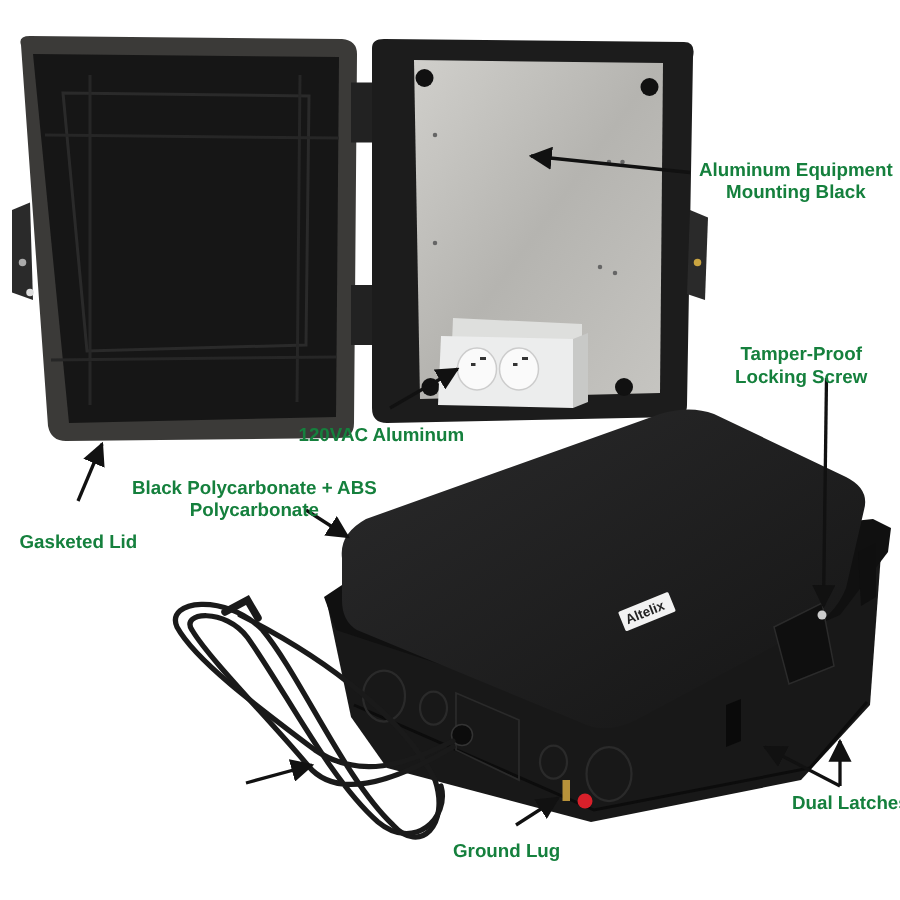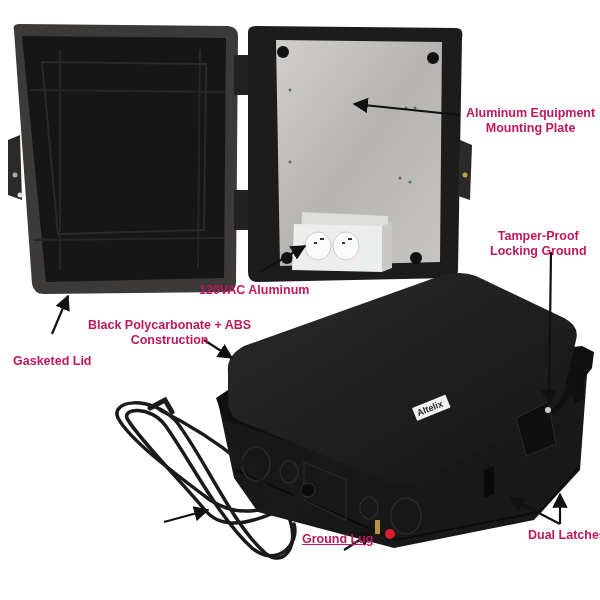--- a/index.html
+++ b/index.html
@@ -1,18 +1,18 @@
 <!DOCTYPE html>
 <html><head>
 <meta charset="utf-8">
 <style>
   html,body{margin:0;padding:0;background:#fff;}
   body{width:600px;height:600px;position:relative;overflow:hidden;font-family:"Liberation Sans","DejaVu Sans",sans-serif;}
   .stage{position:absolute;left:0;top:0;width:600px;height:600px;}
-  .label{position:absolute;font-weight:bold;font-size:12.5px;color:#be185d;text-align:center;line-height:15px;white-space:nowrap;}
+  .label{position:absolute;font-weight:bold;font-size:12.5px;color:#15803d;text-align:center;line-height:15px;white-space:nowrap;}
   svg{position:absolute;left:0;top:0;}
 </style>
 </head>
 <body>
 
 <div class="stage">
 
 <svg width="600" height="600" viewBox="0 0 600 600">
   <defs>
     <linearGradient id="plateG" x1="0" y1="0" x2="1" y2="1">
@@ -120,36 +120,36 @@
     <line x1="52" y1="334" x2="68" y2="296" marker-end="url(#ah)"></line>
     <line x1="164" y1="522" x2="208" y2="510" marker-end="url(#ah)"></line>
     <polyline points="560,524 560,494" marker-end="url(#ah)"></polyline>
     <line x1="560" y1="524" x2="510" y2="498" marker-end="url(#ah)"></line>
     <line x1="344" y1="550" x2="372" y2="532" marker-end="url(#ah)"></line>
   </g>
 </svg>
 
 <div class="label" style="left:466px;top:106px;">
   <div>Aluminum Equipment</div>
-  <div>Mounting Plate</div>
+  <div>Mounting Black</div>
 </div>
 <div class="label" style="left:490px;top:229px;">
   <div>Tamper-Proof</div>
-  <div>Locking Ground</div>
+  <div>Locking Screw</div>
 </div>
 <div class="label" style="left:199px;top:283px;">
   <div>120VAC Aluminum</div>
 </div>
 <div class="label" style="left:88px;top:318px;">
   <div>Black Polycarbonate + ABS</div>
-  <div>Construction</div>
+  <div>Polycarbonate</div>
 </div>
 <div class="label" style="left:13px;top:354px;">
   <div>Gasketed Lid</div>
 </div>
 <div class="label" style="left:528px;top:528px;">
   <div>Dual Latches</div>
 </div>
-<div class="label" style="left:302px;top:532px;text-decoration:underline;">
+<div class="label" style="left:302px;top:560px;">
   <div>Ground Lug</div>
 </div>
 
 </div>
 
 </body></html>

